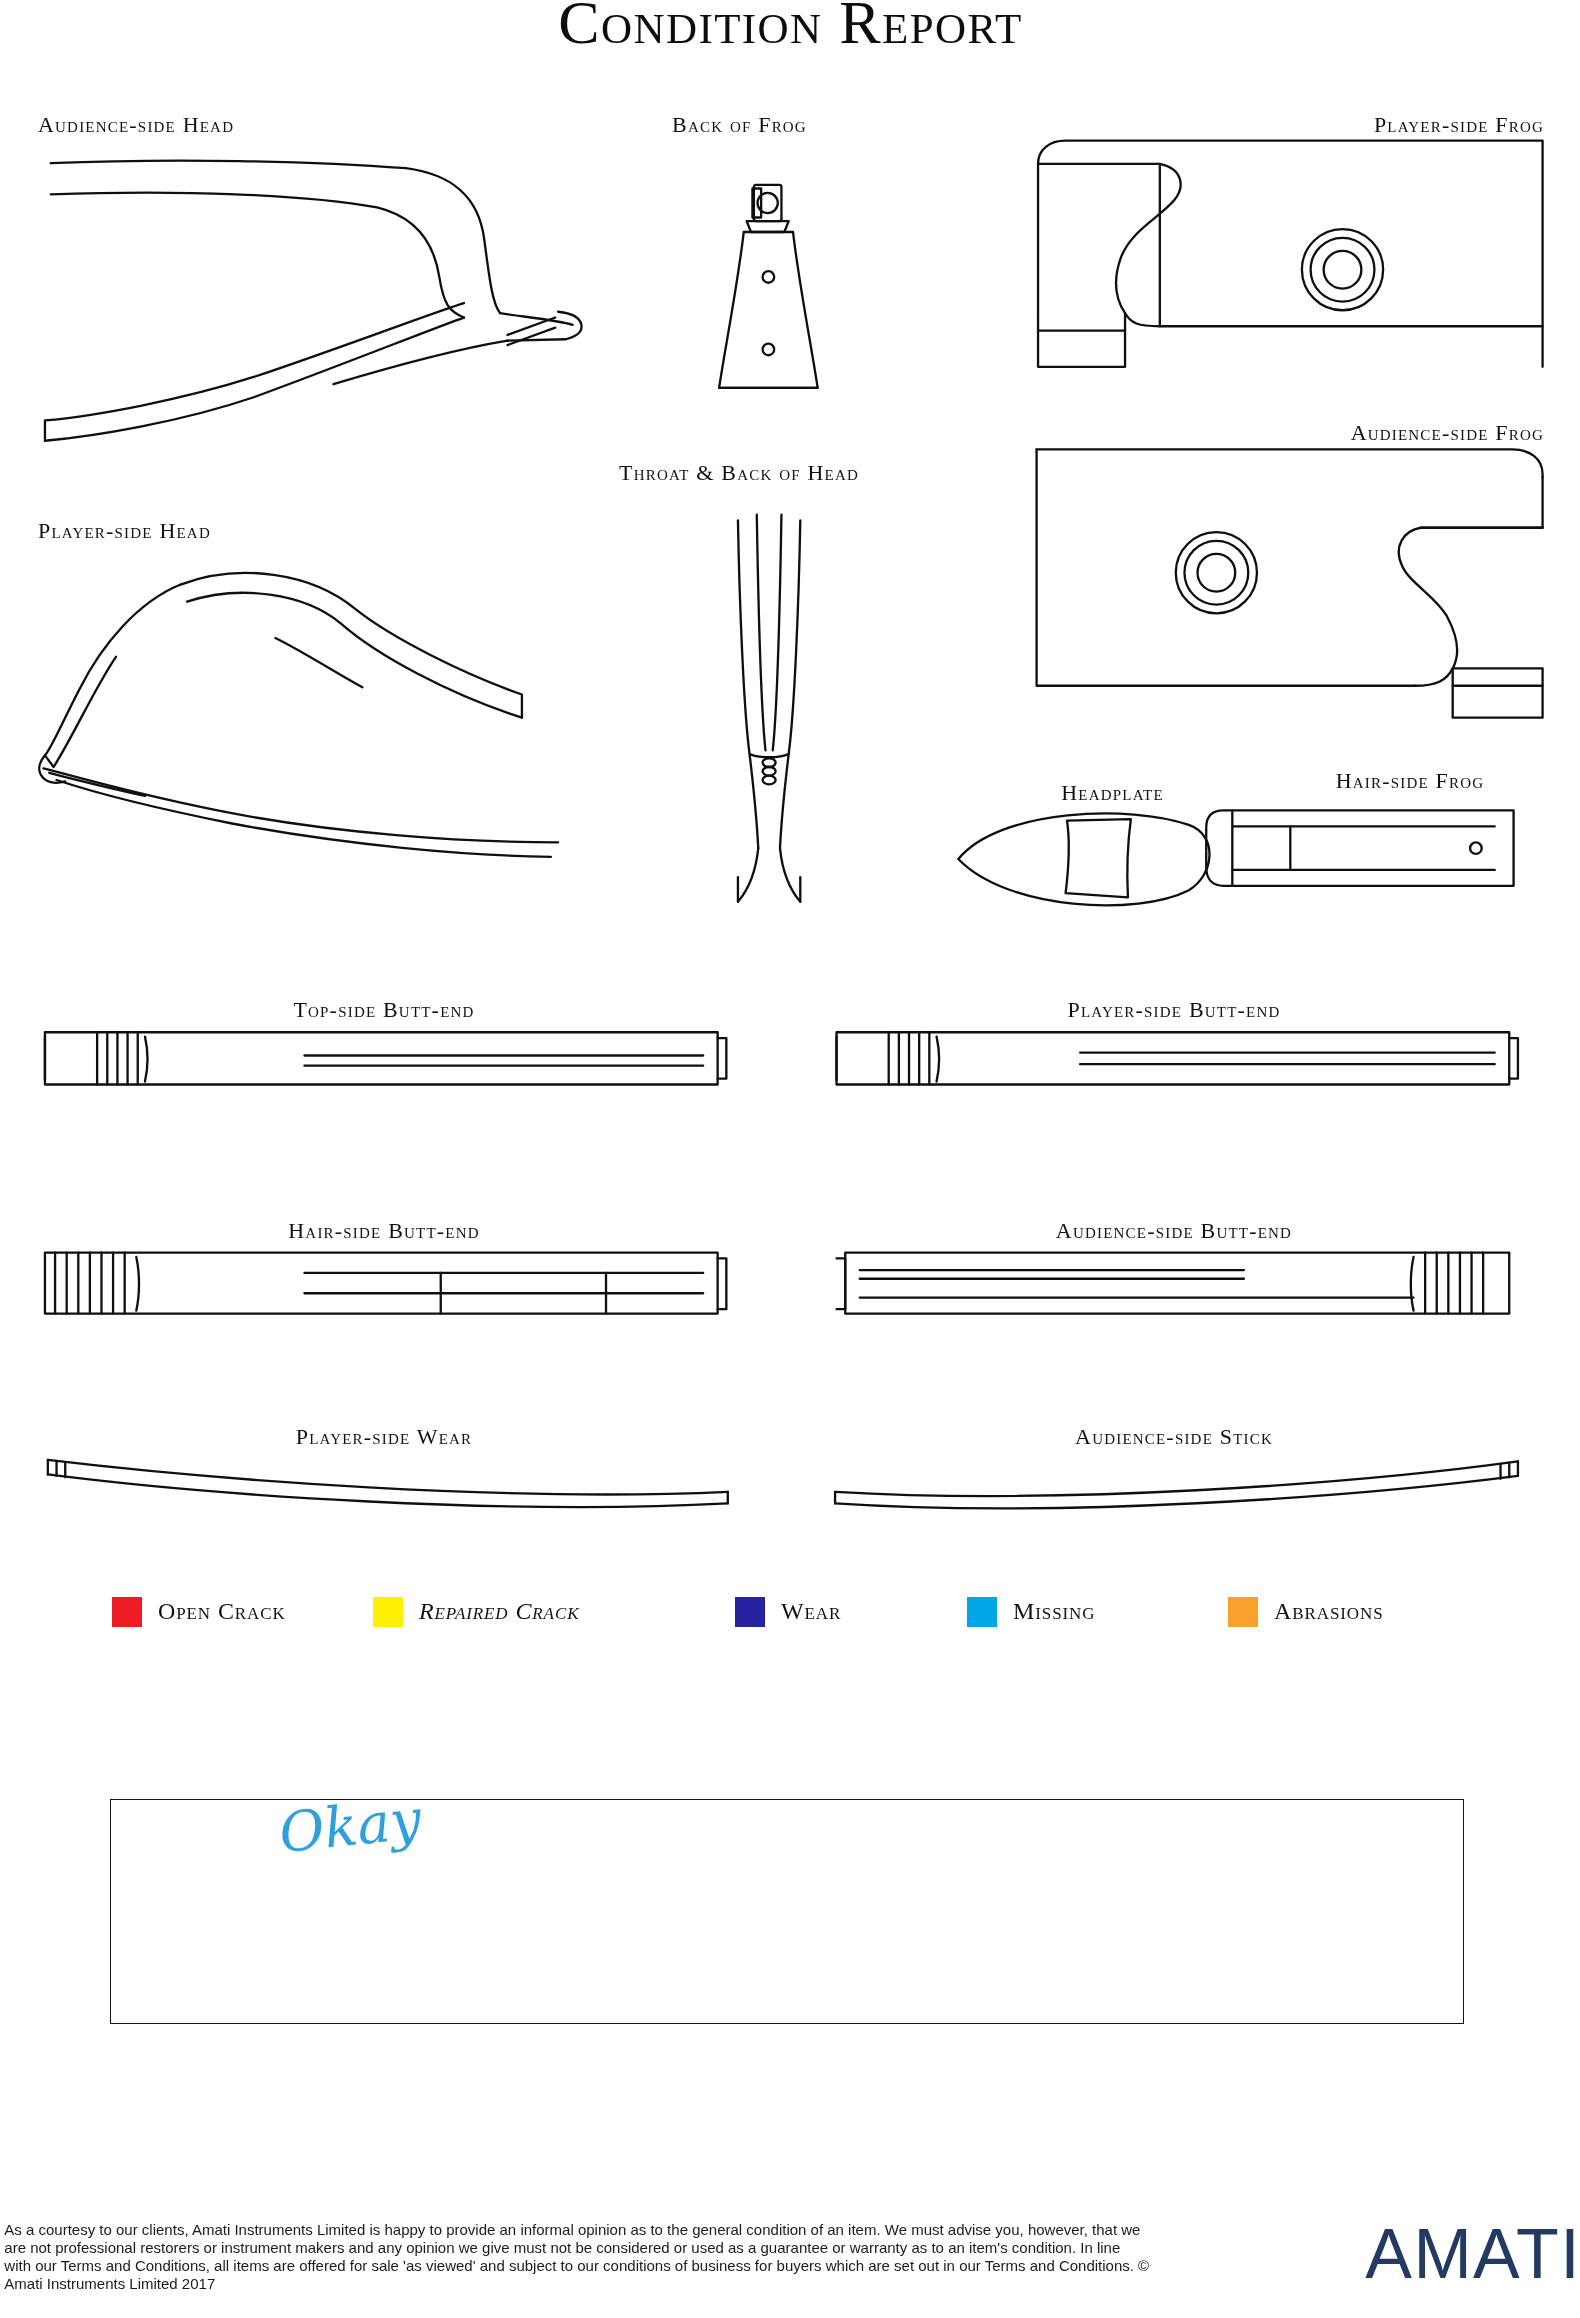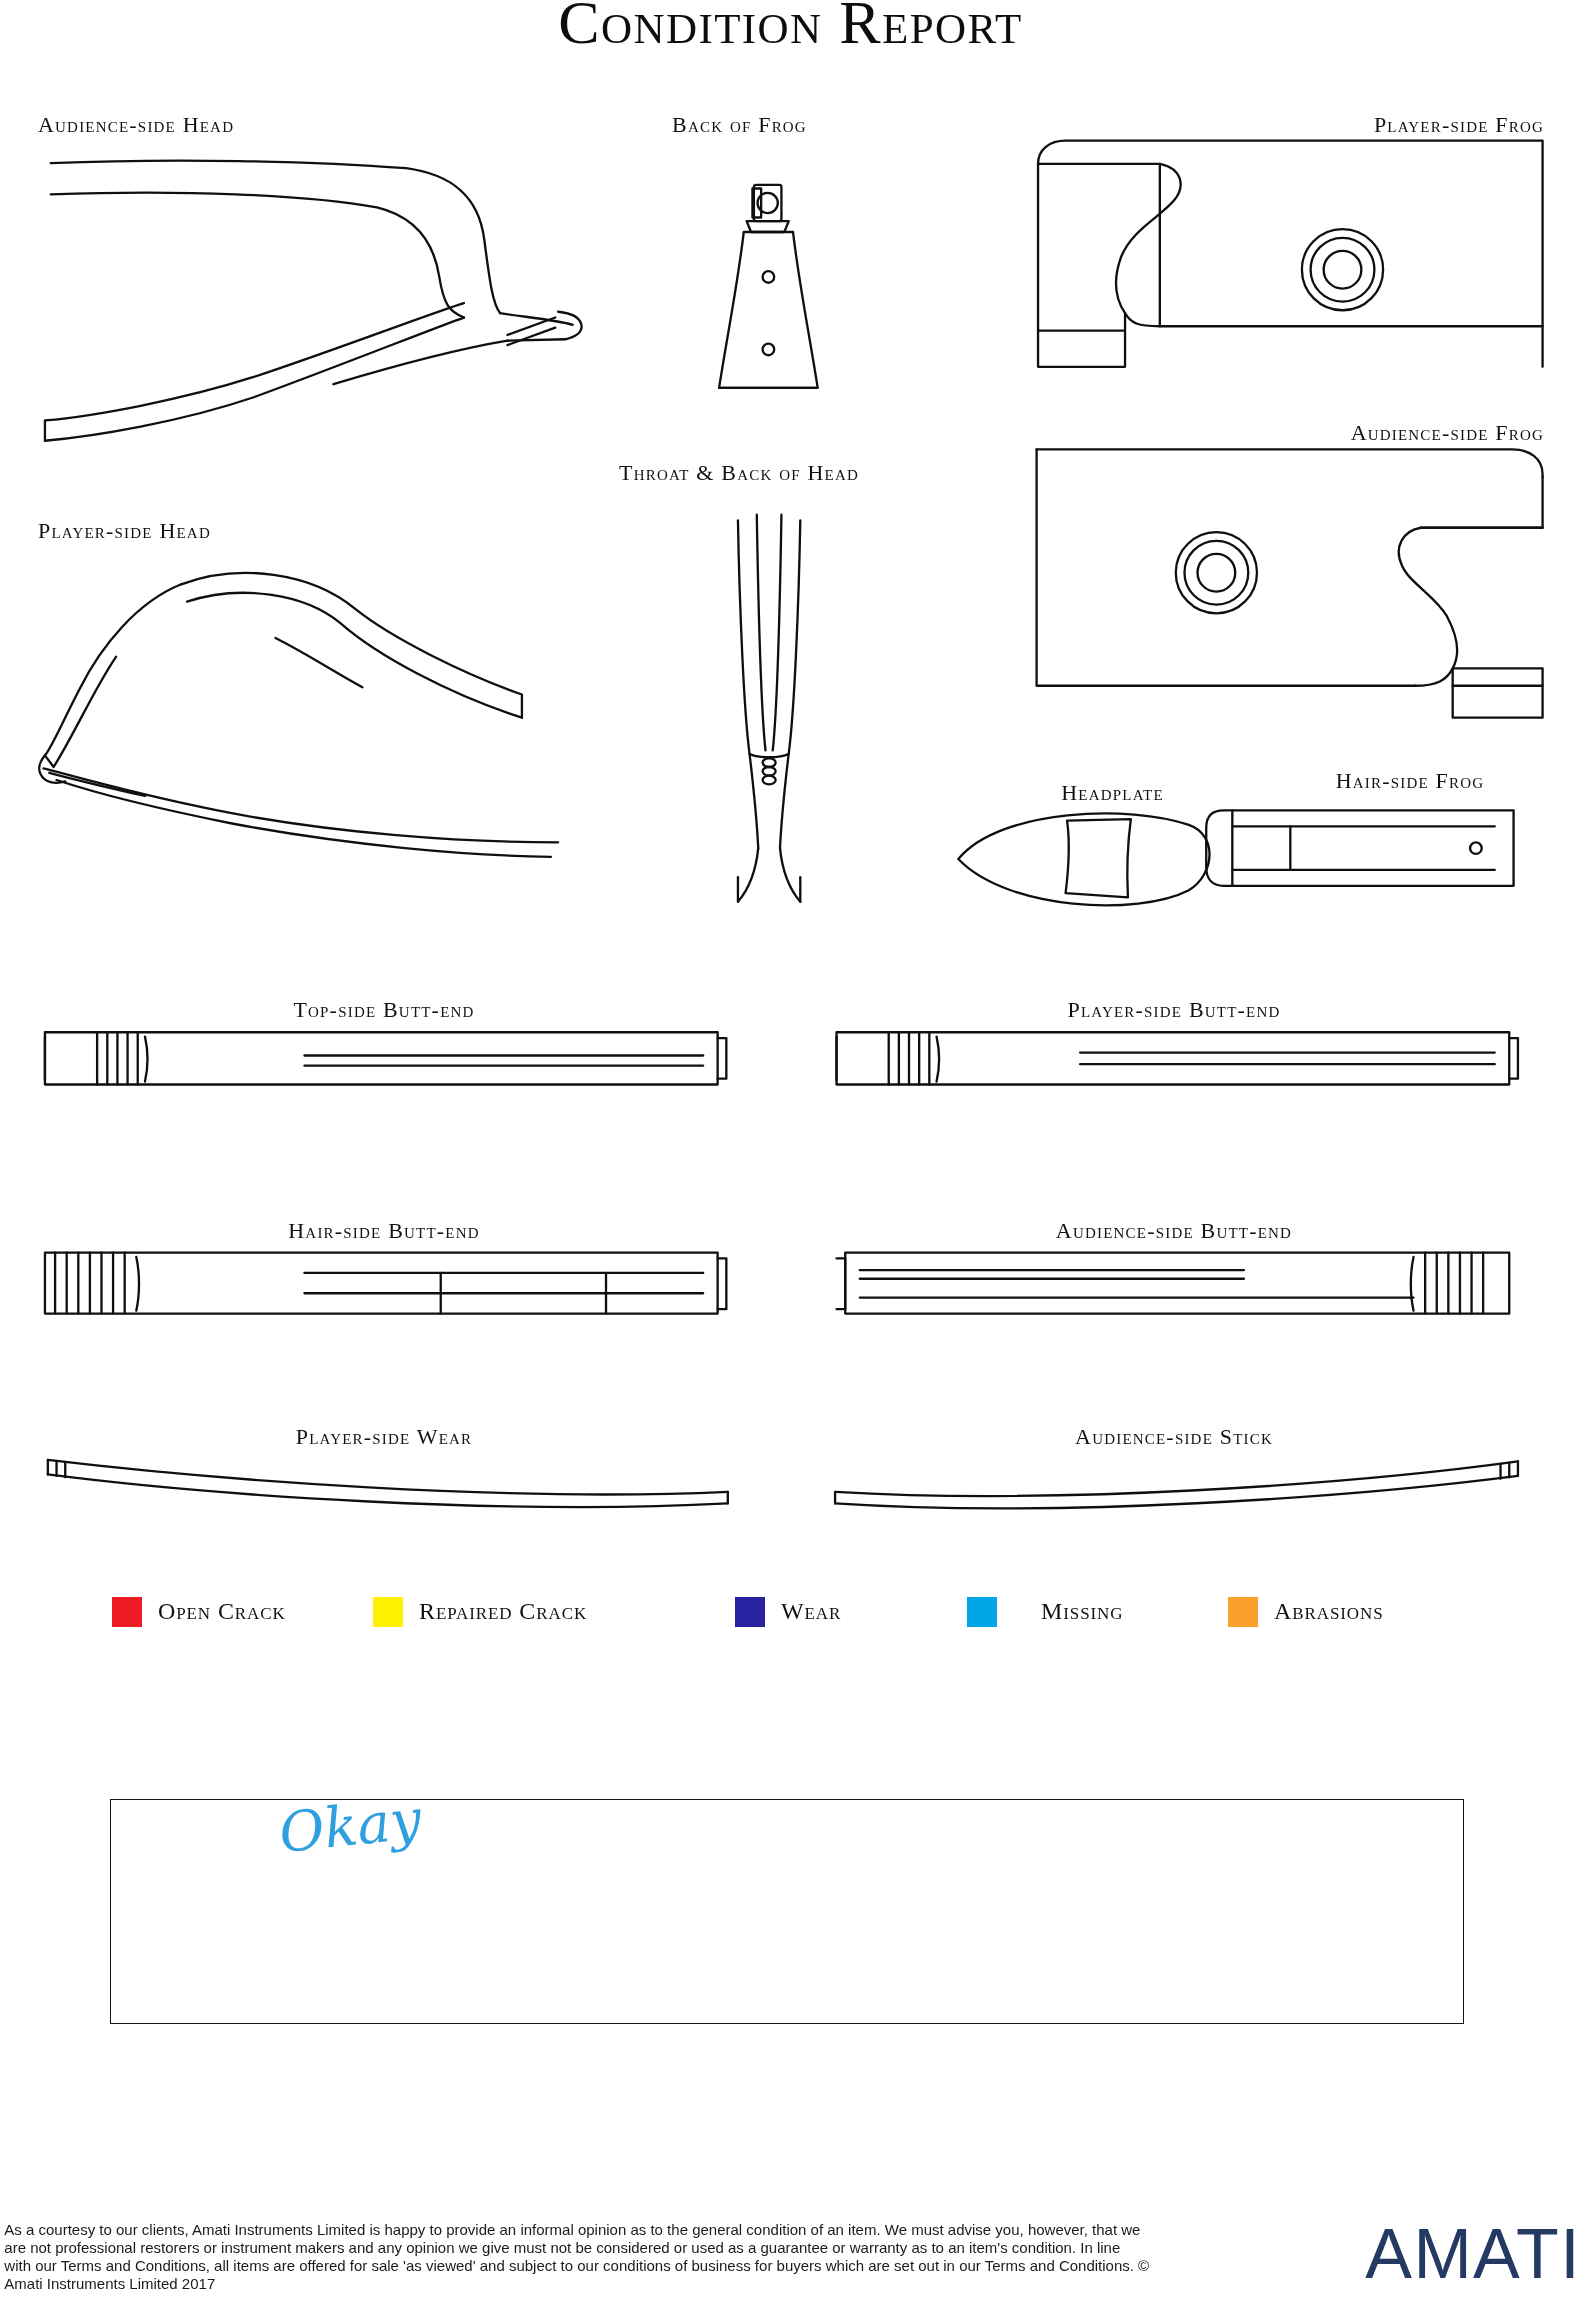--- a/index.html
+++ b/index.html
@@ -346,29 +346,29 @@
       </g>
     </svg>
   </div>
 
   <div class="legend">
     <div class="legend-row">
       <div class="legend-item" style="width:261px;text-align:center;">
         <span class="swatch" style="background:#ed1c24;"></span>
         <span class="legend-label">Open Crack</span>
       </div>
-      <div class="legend-item" style="width:362px;">
+      <div class="legend-item" style="width:362px;font-style:italic;">
         <span class="swatch" style="background:#fff200;"></span>
         <span class="legend-label">Repaired Crack</span>
       </div>
       <div class="legend-item" style="width:232px;">
         <span class="swatch" style="background:#2622a0;"></span>
         <span class="legend-label">Wear</span>
       </div>
-      <div class="legend-item" style="width:261px;gap:28px;">
+      <div class="legend-item" style="width:261px;">
         <span class="swatch" style="background:#00a6e8;"></span>
         <span class="legend-label">Missing</span>
       </div>
       <div class="legend-item">
         <span class="swatch" style="background:#f9a12c;"></span>
         <span class="legend-label">Abrasions</span>
       </div>
     </div>
   </div>
 

